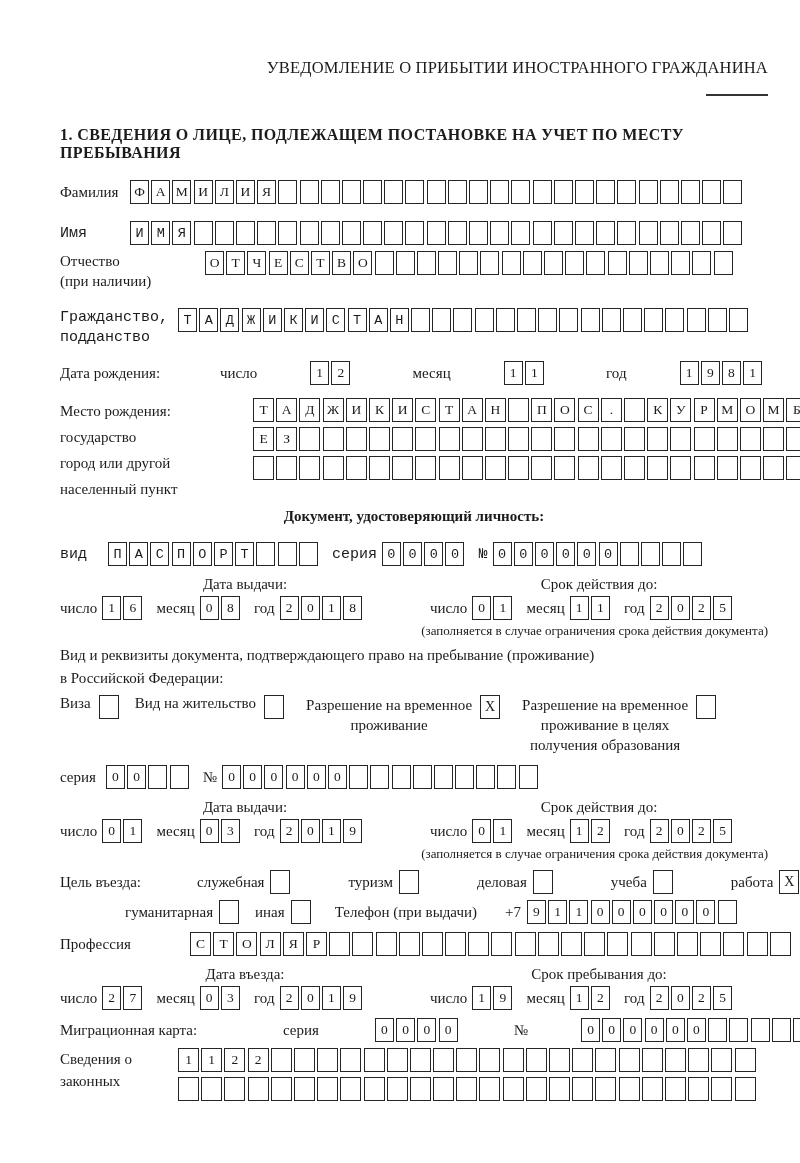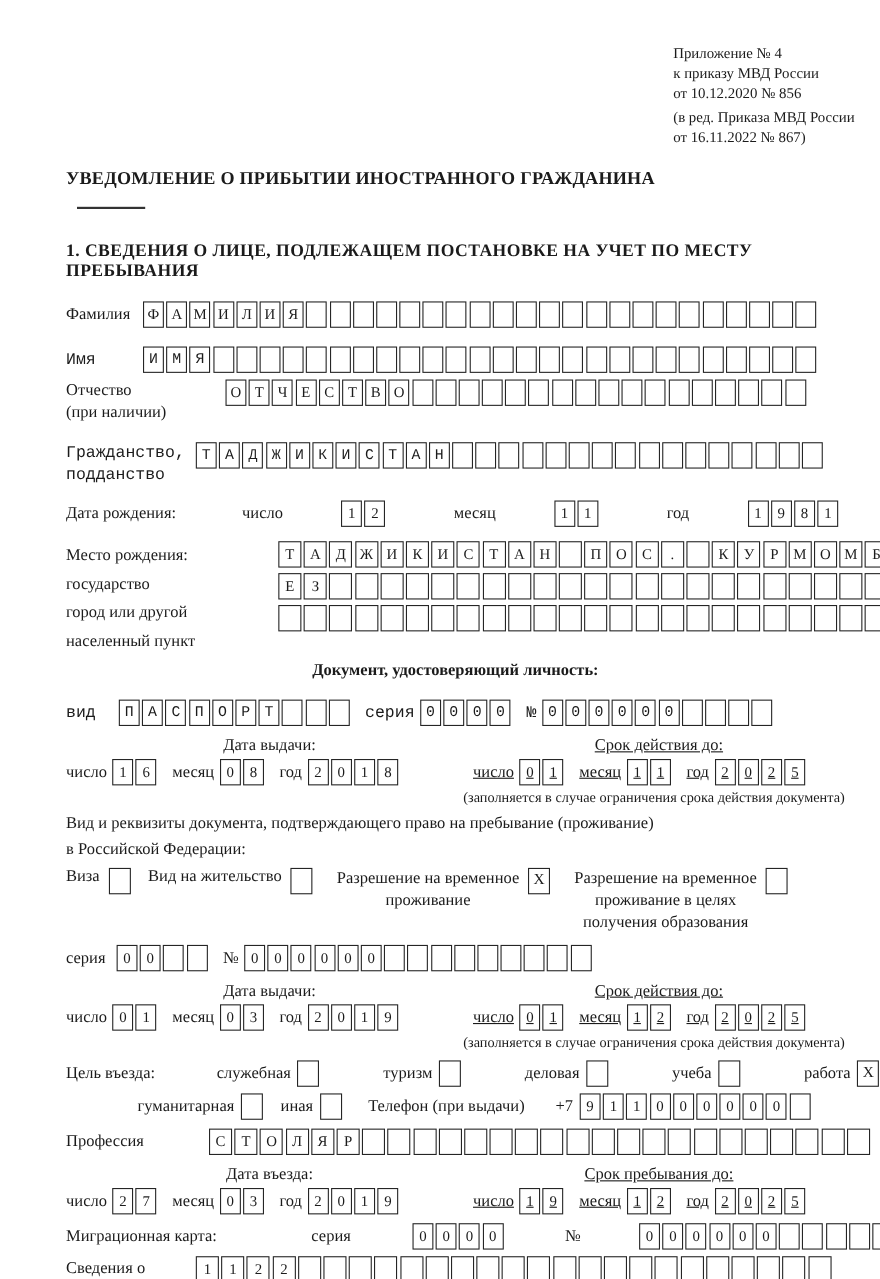--- a/index.html
+++ b/index.html
@@ -4,21 +4,21 @@
 <style>
   html,body{margin:0;padding:0;background:#ffffff;}
   .page{
     position:relative;width:800px;height:1163px;box-sizing:border-box;
     padding:40px 32px 0 60px;background:#fff;color:#1b1b1b;
     font-family:"Liberation Serif","DejaVu Serif",serif;font-size:15px;overflow:hidden;
   }
   .annex{margin-left:552px;font-size:13.5px;line-height:18px;white-space:nowrap;}
   .annex .gap{margin-top:4px;}
   .forma{text-align:right;font-weight:bold;font-size:16px;margin-top:16px;letter-spacing:.5px;}
-  .title{text-align:left;font-weight:bold;font-size:16.5px;line-height:23px;margin-top:16px;letter-spacing:.2px;}
+  .title{text-align:right;font-weight:normal;font-size:16.5px;line-height:23px;margin-top:16px;letter-spacing:.2px;}
   .blank-line{display:inline-block;width:62px;border-bottom:2px solid #333;margin-left:10px;}
   .sec-head{font-weight:bold;font-size:16px;margin-top:24px;letter-spacing:.4px;}
   .row{display:flex;align-items:center;}
   .row-top{display:flex;align-items:flex-start;}
   .lbl{flex:0 0 auto;}
   .w70{width:70px;}
   .w112{width:112px;}
   .w145{width:145px;line-height:20px;}
   .w118{width:118px;line-height:20px;}
   .w48{width:48px;}
@@ -39,47 +39,40 @@
     display:inline-flex;align-items:center;justify-content:center;
     width:20px;height:24px;box-sizing:border-box;border:1.5px solid #252525;
     font-size:14px;flex:0 0 auto;background:#fff;
   }
   .mlab{line-height:26px;}
   .stack3 > div{margin-bottom:5px;}
   .center-bold{text-align:center;font-weight:bold;font-size:15px;margin-top:6px;}
   .dg-row{display:flex;align-items:flex-start;margin-top:10px;}
   .dg{display:flex;flex-direction:column;}
   .dg.left{width:370px;}
-  .dg.right{flex:1;text-decoration:underline;}
+  .dg.right{flex:1;}
   .dg-head{text-align:center;font-size:15px;margin-bottom:3px;}
   .dg-line{display:flex;align-items:center;}
   .dlbl{margin:0 5px 0 12px;}
   .dlbl.first{margin-left:0;}
   .note-right{text-align:right;font-size:13px;margin-top:3px;}
   .res-row{display:flex;align-items:flex-start;margin-top:8px;}
   .res-item{display:flex;align-items:flex-start;margin-right:16px;}
   .res-item .lbl{margin-right:8px;}
   .res-multi{text-align:center;line-height:20px;margin:0 8px 0 6px;}
   .opt{display:inline-flex;align-items:center;margin-right:10px;}
   .opt .lbl{margin-right:6px;}
   .indent65{margin-left:65px;}
   .glabel{width:118px;line-height:22px;}
 </style>
 </head>
 <body>
 
 <div class="page">
 
-  <div class="annex">
-    <div>Приложение № 4</div>
-    <div>к приказу МВД России</div>
-    <div>от 10.12.2020 № 856</div>
-    <div class="gap">(в ред. Приказа МВД России</div>
-    <div>от 16.11.2022 № 867)</div>
-  </div>
 
 
   <div class="title">
     <div>УВЕДОМЛЕНИЕ О ПРИБЫТИИ ИНОСТРАННОГО ГРАЖДАНИНА</div>
     <div><span class="blank-line"></span></div>
   </div>
 
   <div class="sec-head">1. СВЕДЕНИЯ О ЛИЦЕ, ПОДЛЕЖАЩЕМ ПОСТАНОВКЕ НА УЧЕТ ПО МЕСТУ ПРЕБЫВАНИЯ</div>
 
   <div class="row mt18">

